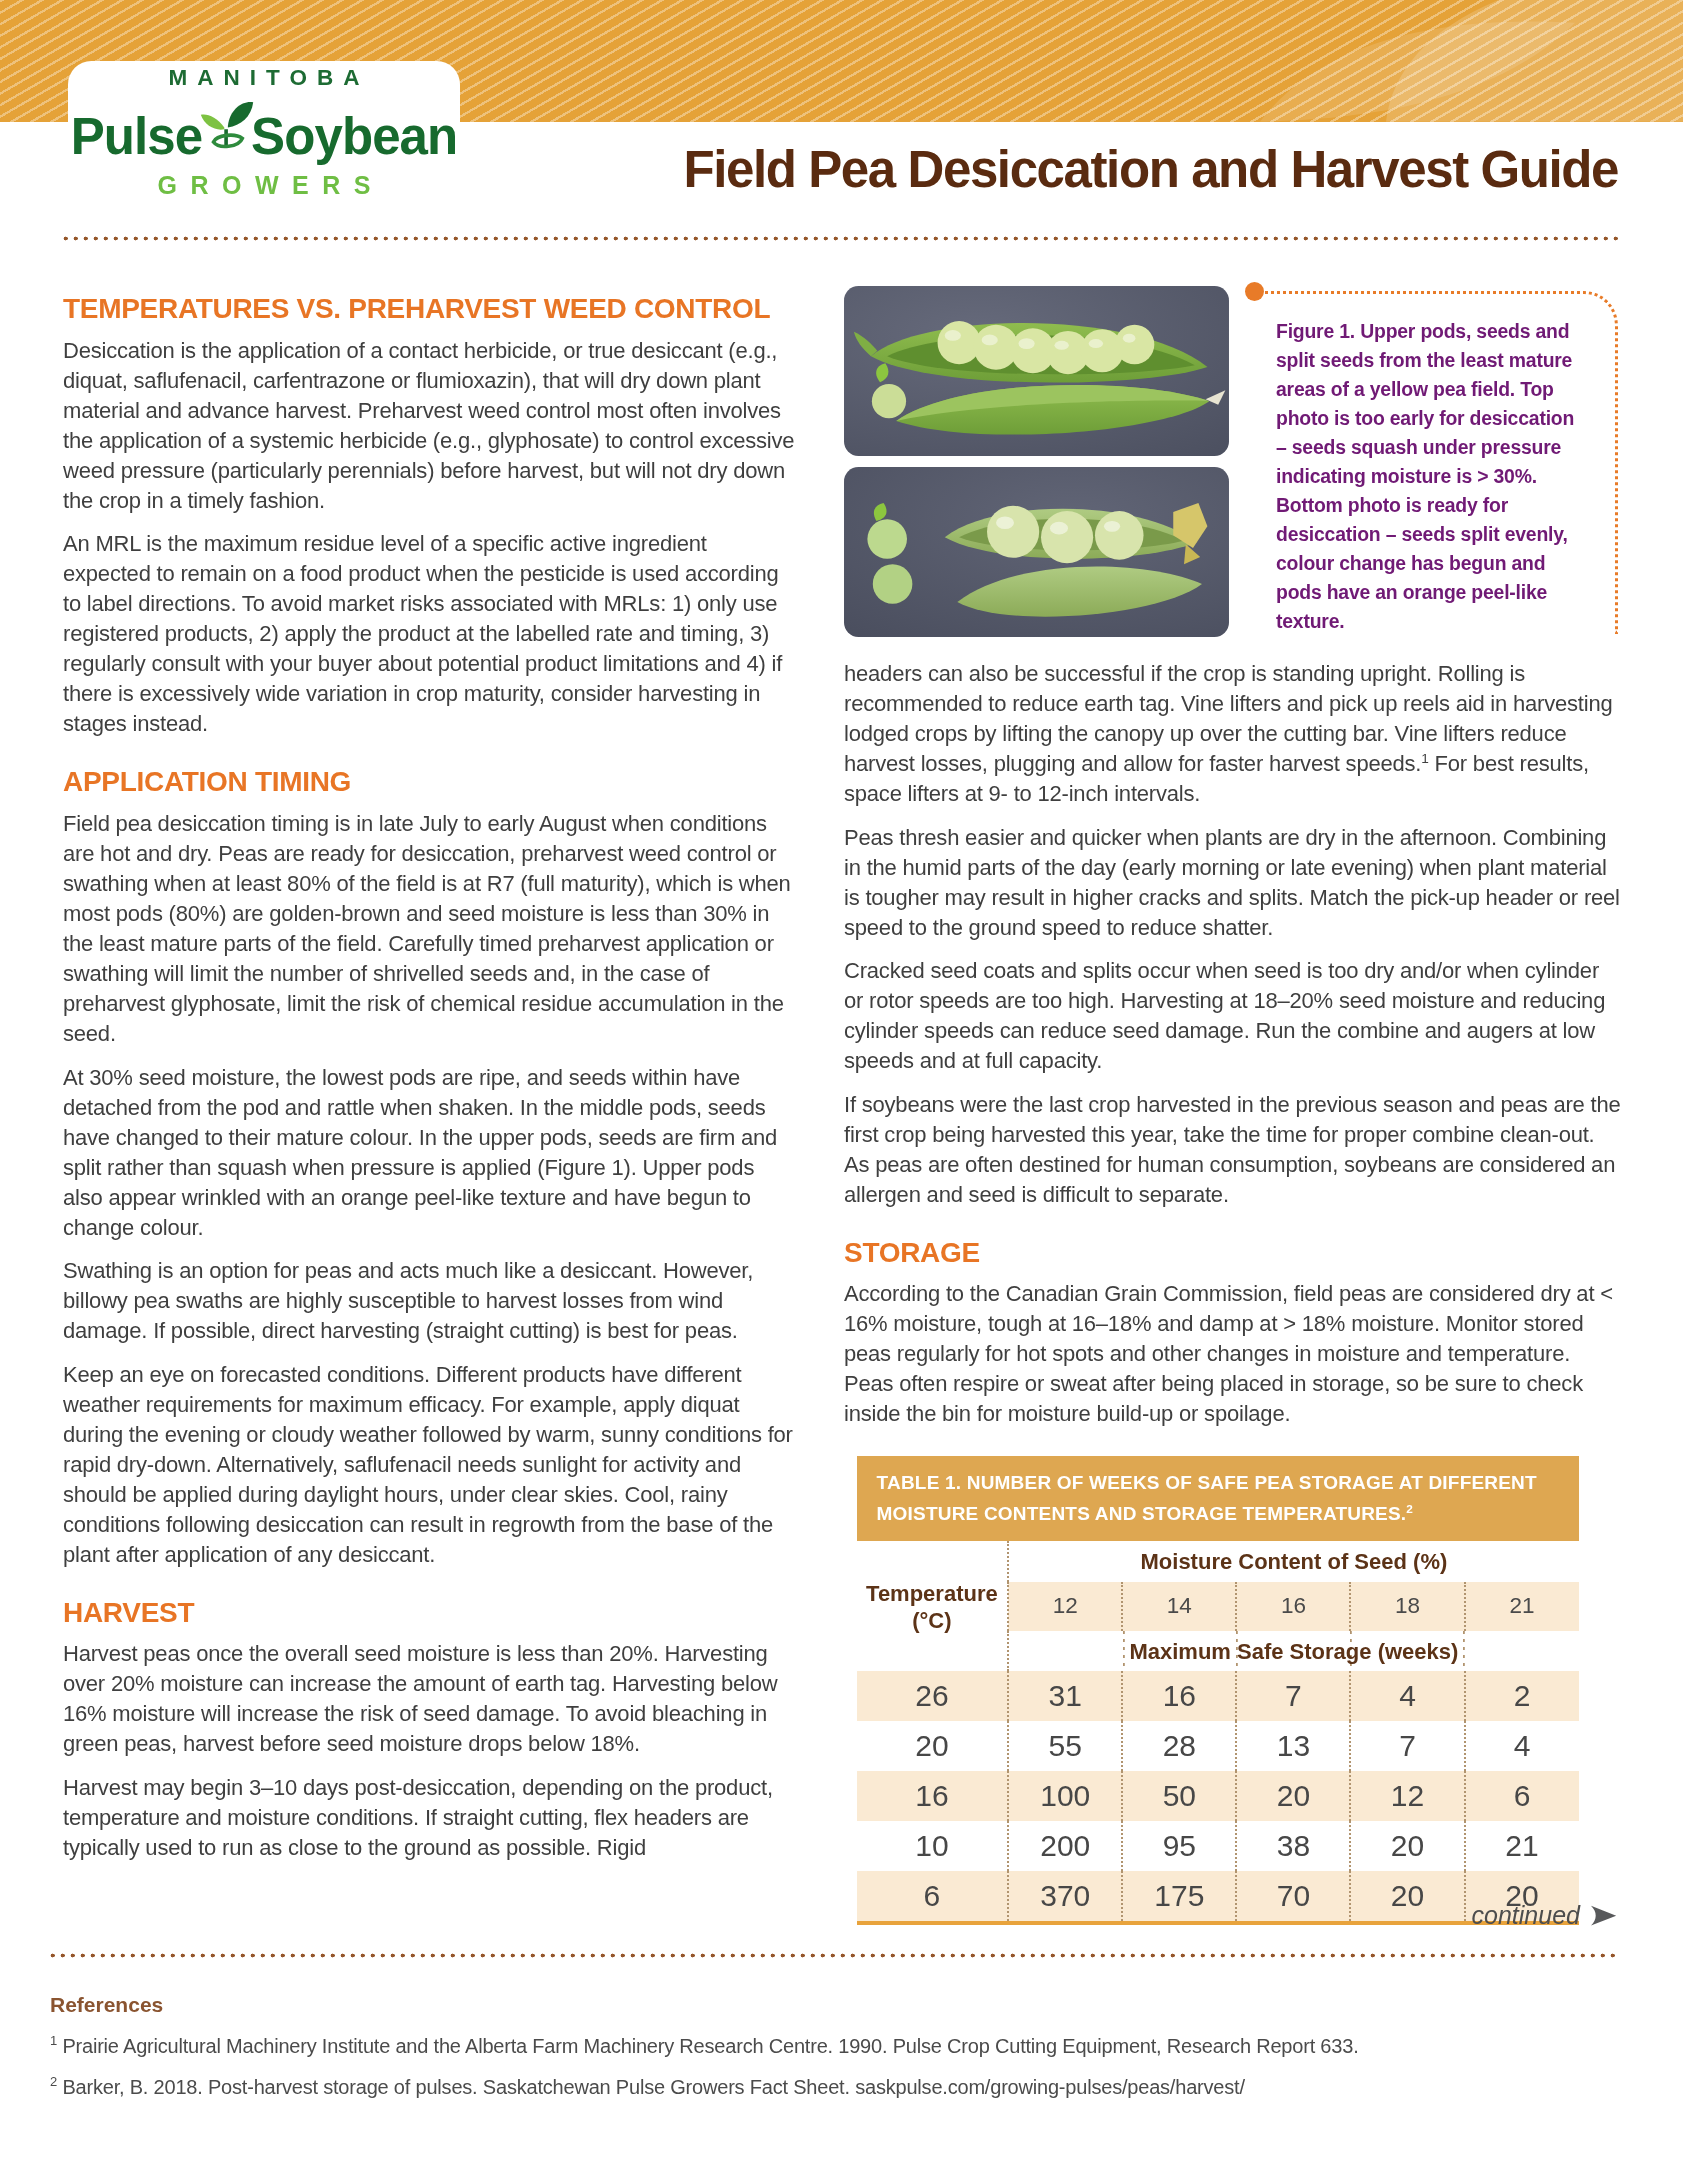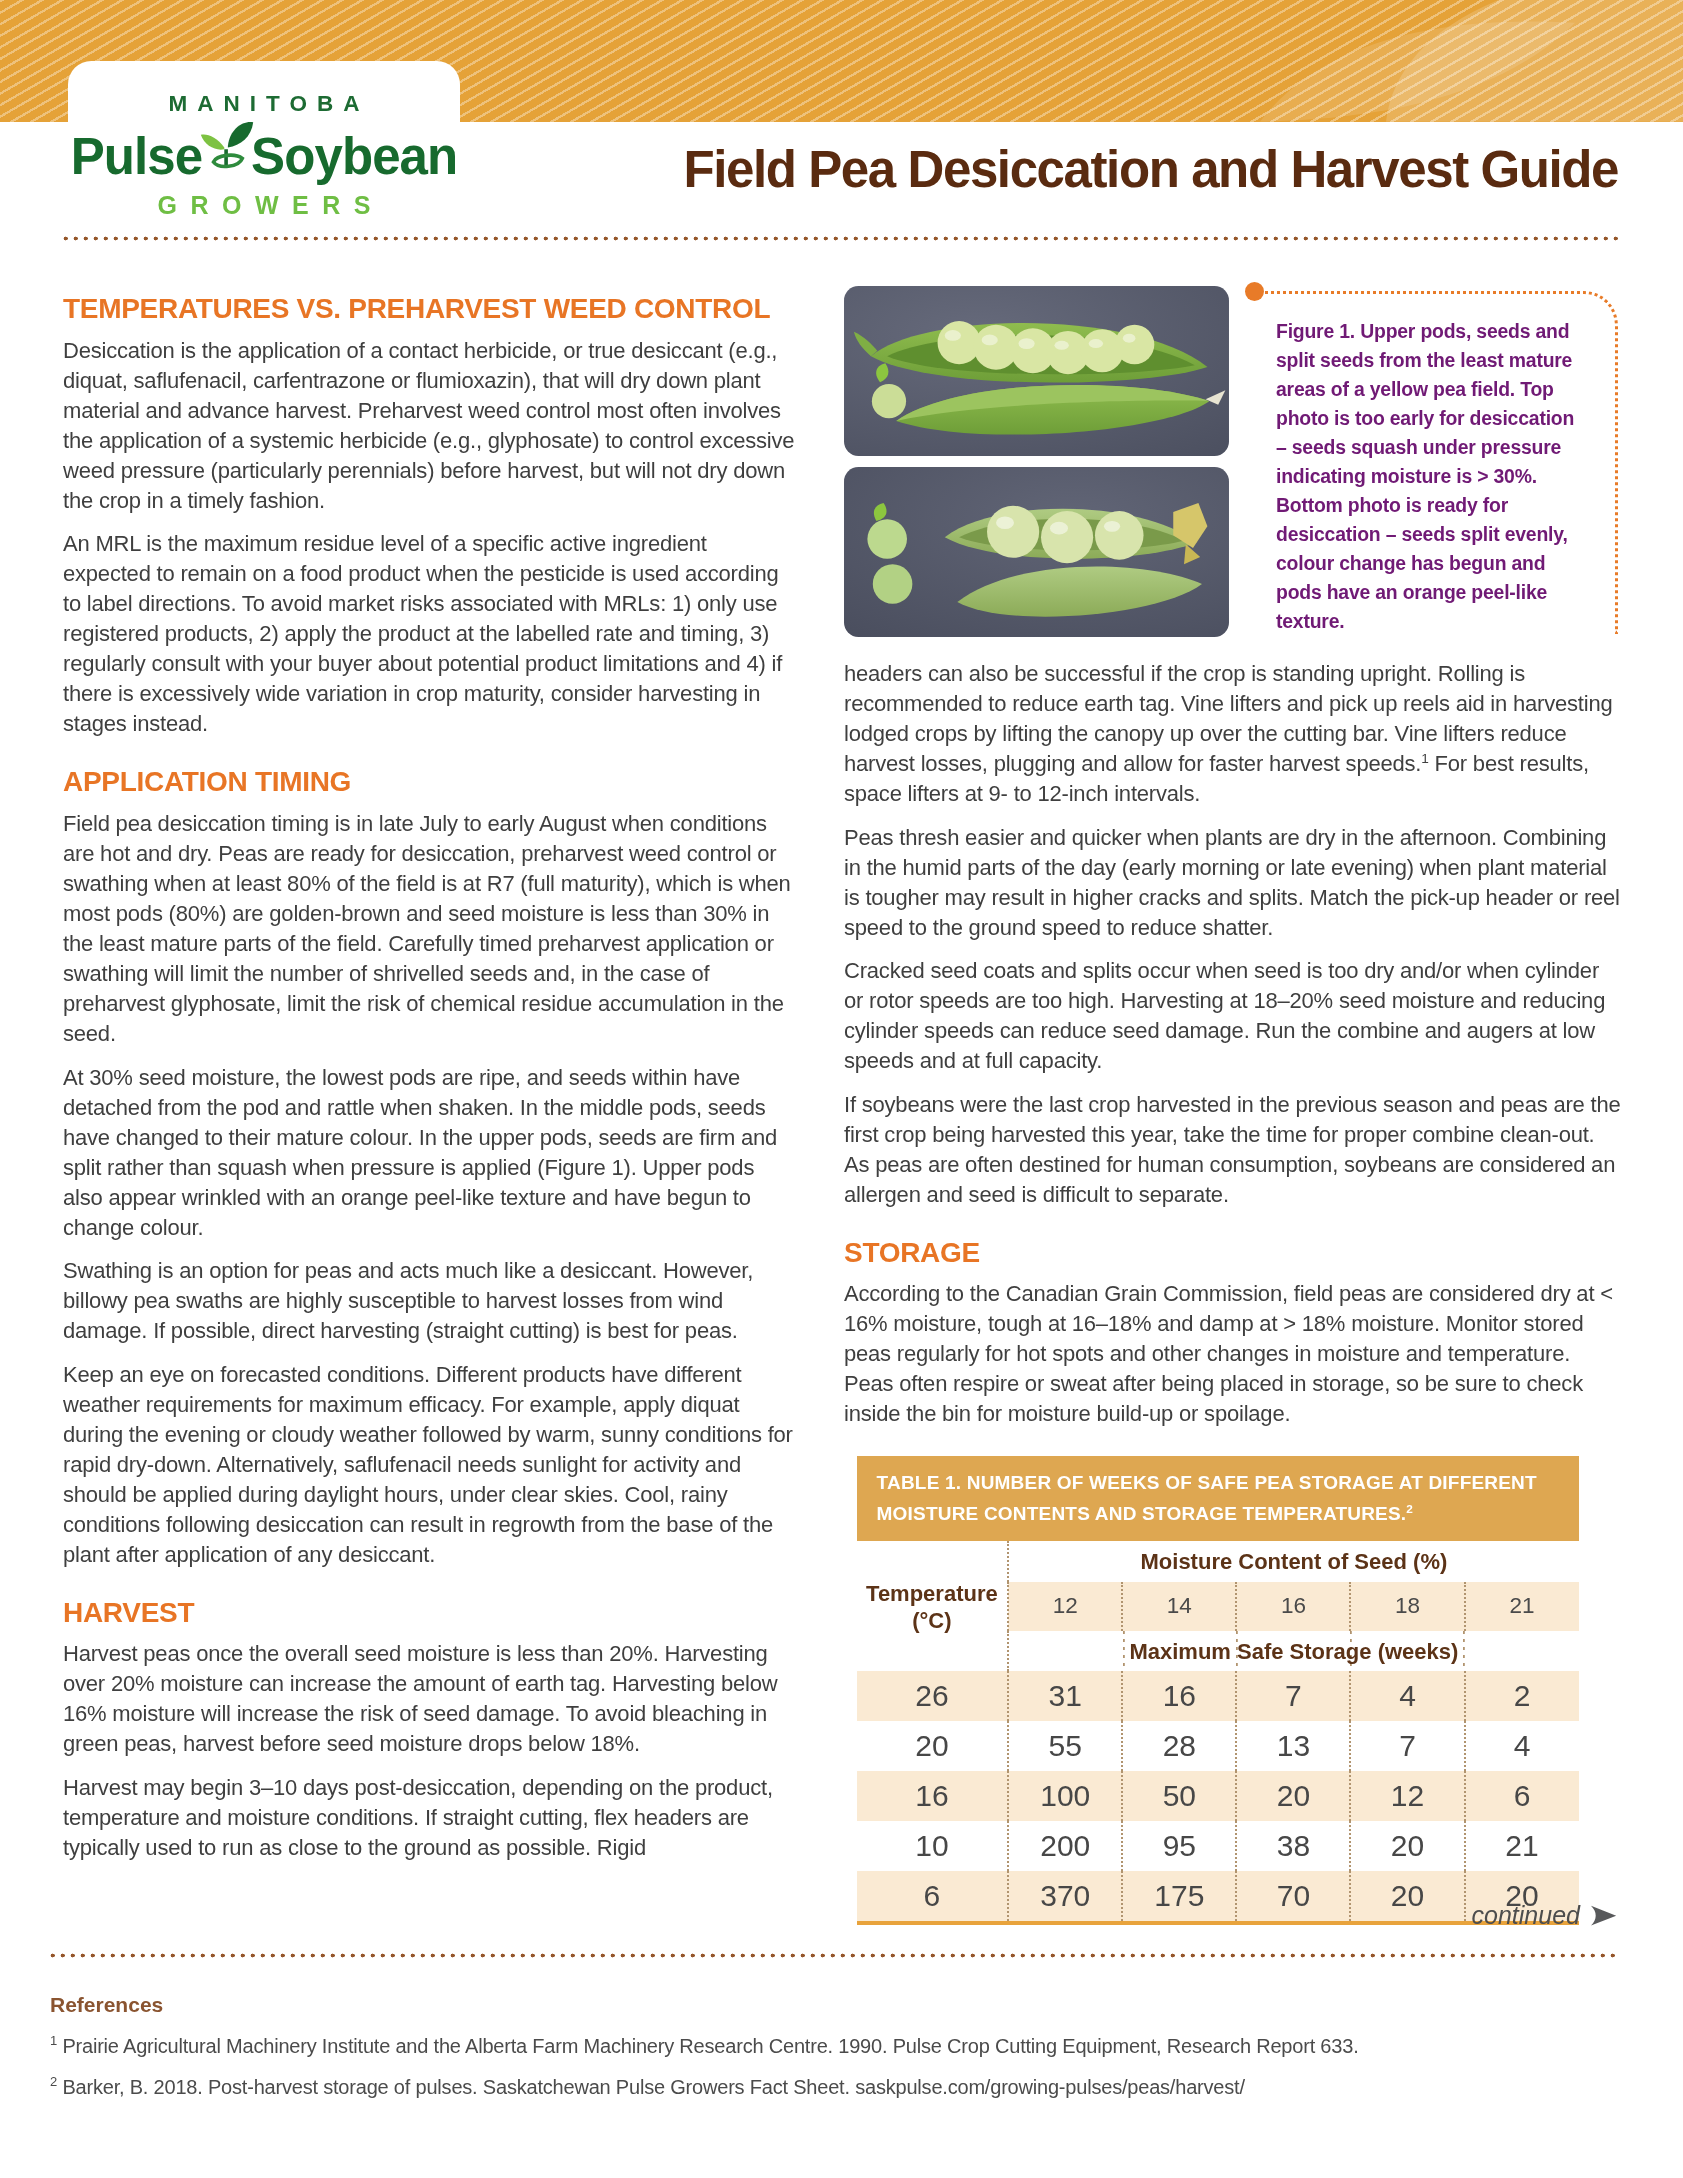--- a/index.html
+++ b/index.html
@@ -11,24 +11,24 @@
   }
   .page { position:relative; width:1683px; height:2178px; overflow:hidden; background:#fff; }
 
   
   .banner { position:absolute; top:0; left:0; width:100%; height:122px; background:#E5A238; overflow:hidden; }
   .banner-deco { position:absolute; right:0; top:0; }
   .banner-stripes { position:absolute; inset:0;
     background:repeating-linear-gradient(150deg, rgba(255,255,255,.34) 0 2.3px, rgba(255,255,255,0) 2.3px 10px); }
 
   .logo-card { position:absolute; left:68px; top:61px; width:392px; height:146px; background:#fff;
-    border-radius:23.4px; text-align:center; padding-top:30px; z-index:3; }
+    border-radius:23.4px; text-align:center; padding-top:4px; z-index:3; }
   .logo-region { font-size:22.5px; letter-spacing:10px; color:#1D6B33; font-weight:600; text-indent:10px; }
   .logo-word { display:flex; align-items:center; justify-content:center; gap:0px;
-    font-size:51px; font-weight:800; color:#176A2E; letter-spacing:-0.9px; line-height:1; margin-top:7px; }
+    font-size:51px; font-weight:800; color:#176A2E; letter-spacing:-0.9px; line-height:1; margin-top:13px; }
   .sprout { transform:translateY(-7.2px); margin:0 -3.6px; }
   .logo-suffix { font-size:25px; font-weight:800; color:#6FBE44; letter-spacing:13.5px; text-indent:13.5px; margin-top:2.7px; }
 
   .page-title { position:absolute; top:140px; right:65px; z-index:2;
     font-size:51px; font-weight:800; color:#5A2B10; letter-spacing:-1.4px; white-space:nowrap;margin-left:10px; }
 
   .dotline { height:5.4px; background-image:radial-gradient(circle at 2.7px 2.7px, #95562A 1.9px, rgba(0,0,0,0) 2.3px);
     background-size:10px 5.4px; background-repeat:repeat-x; }
   .divider-top { position:absolute; top:236px; left:63px; right:63px; }
 

